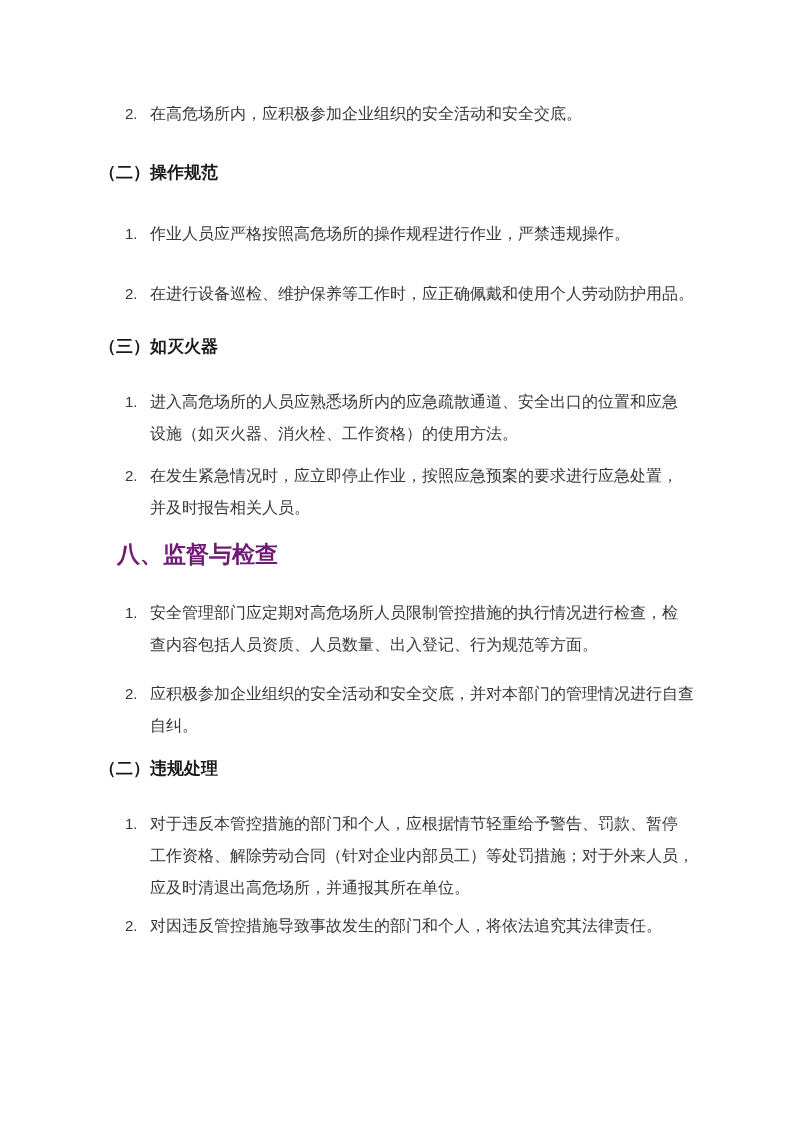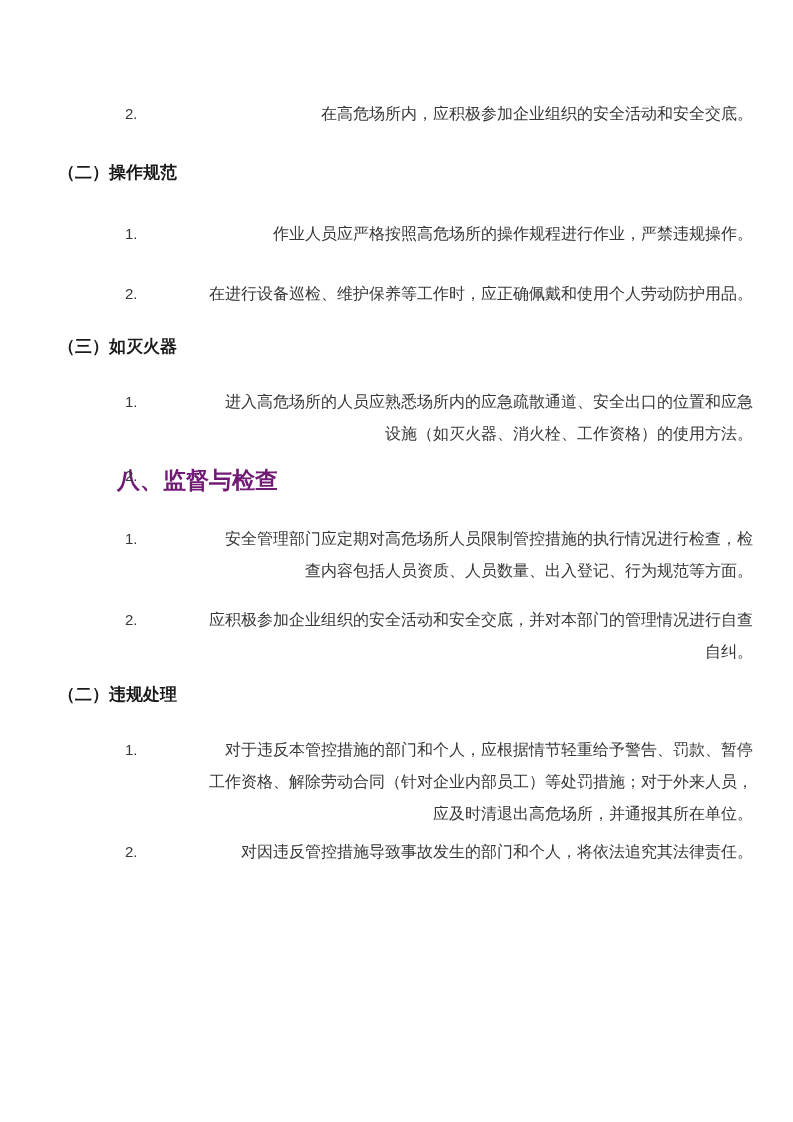--- a/index.html
+++ b/index.html
@@ -30,25 +30,25 @@
     left: 125px;
     top: 0;
     font-size: 15px;
     line-height: 32px;
     color: #383838;
   }
   .li .li-text {
     font-size: 16px;
     line-height: 32px;
     white-space: pre-line;
-    text-align: right;
+    text-align: left;
   }
   
   .h3 {
-    margin: 0 40px 0 58px;
+    margin: 0 40px 0 99px;
     font-size: 17px;
     line-height: 26px;
     font-weight: bold;
     color: #1a1a1a;
   }
   
   .h2 {
     margin: 0 40px 0 117px;
     font-size: 23px;
     line-height: 34px;
@@ -93,20 +93,22 @@
     <div class="h3 mt24">（三）如灭火器</div>
 
     <div class="li mt26">
       <span class="num">1.</span>
       <div class="li-text">进入高危场所的人员应熟悉场所内的应急疏散通道、安全出口的位置和应急
 设施（如灭火器、消火栓、工作资格）的使用方法。</div>
     </div>
 
     <div class="li mt10">
       <span class="num">2.</span>
+      <div class="li-text">在发生紧急情况时，应立即停止作业，按照应急预案的要求进行应急处置，
+并及时报告相关人员。</div>
     </div>
 
     <div class="h2 mt13">八、监督与检查</div>
 
 
     <div class="li mt26">
       <span class="num">1.</span>
       <div class="li-text">安全管理部门应定期对高危场所人员限制管控措施的执行情况进行检查，检
 查内容包括人员资质、人员数量、出入登记、行为规范等方面。</div>
     </div>

